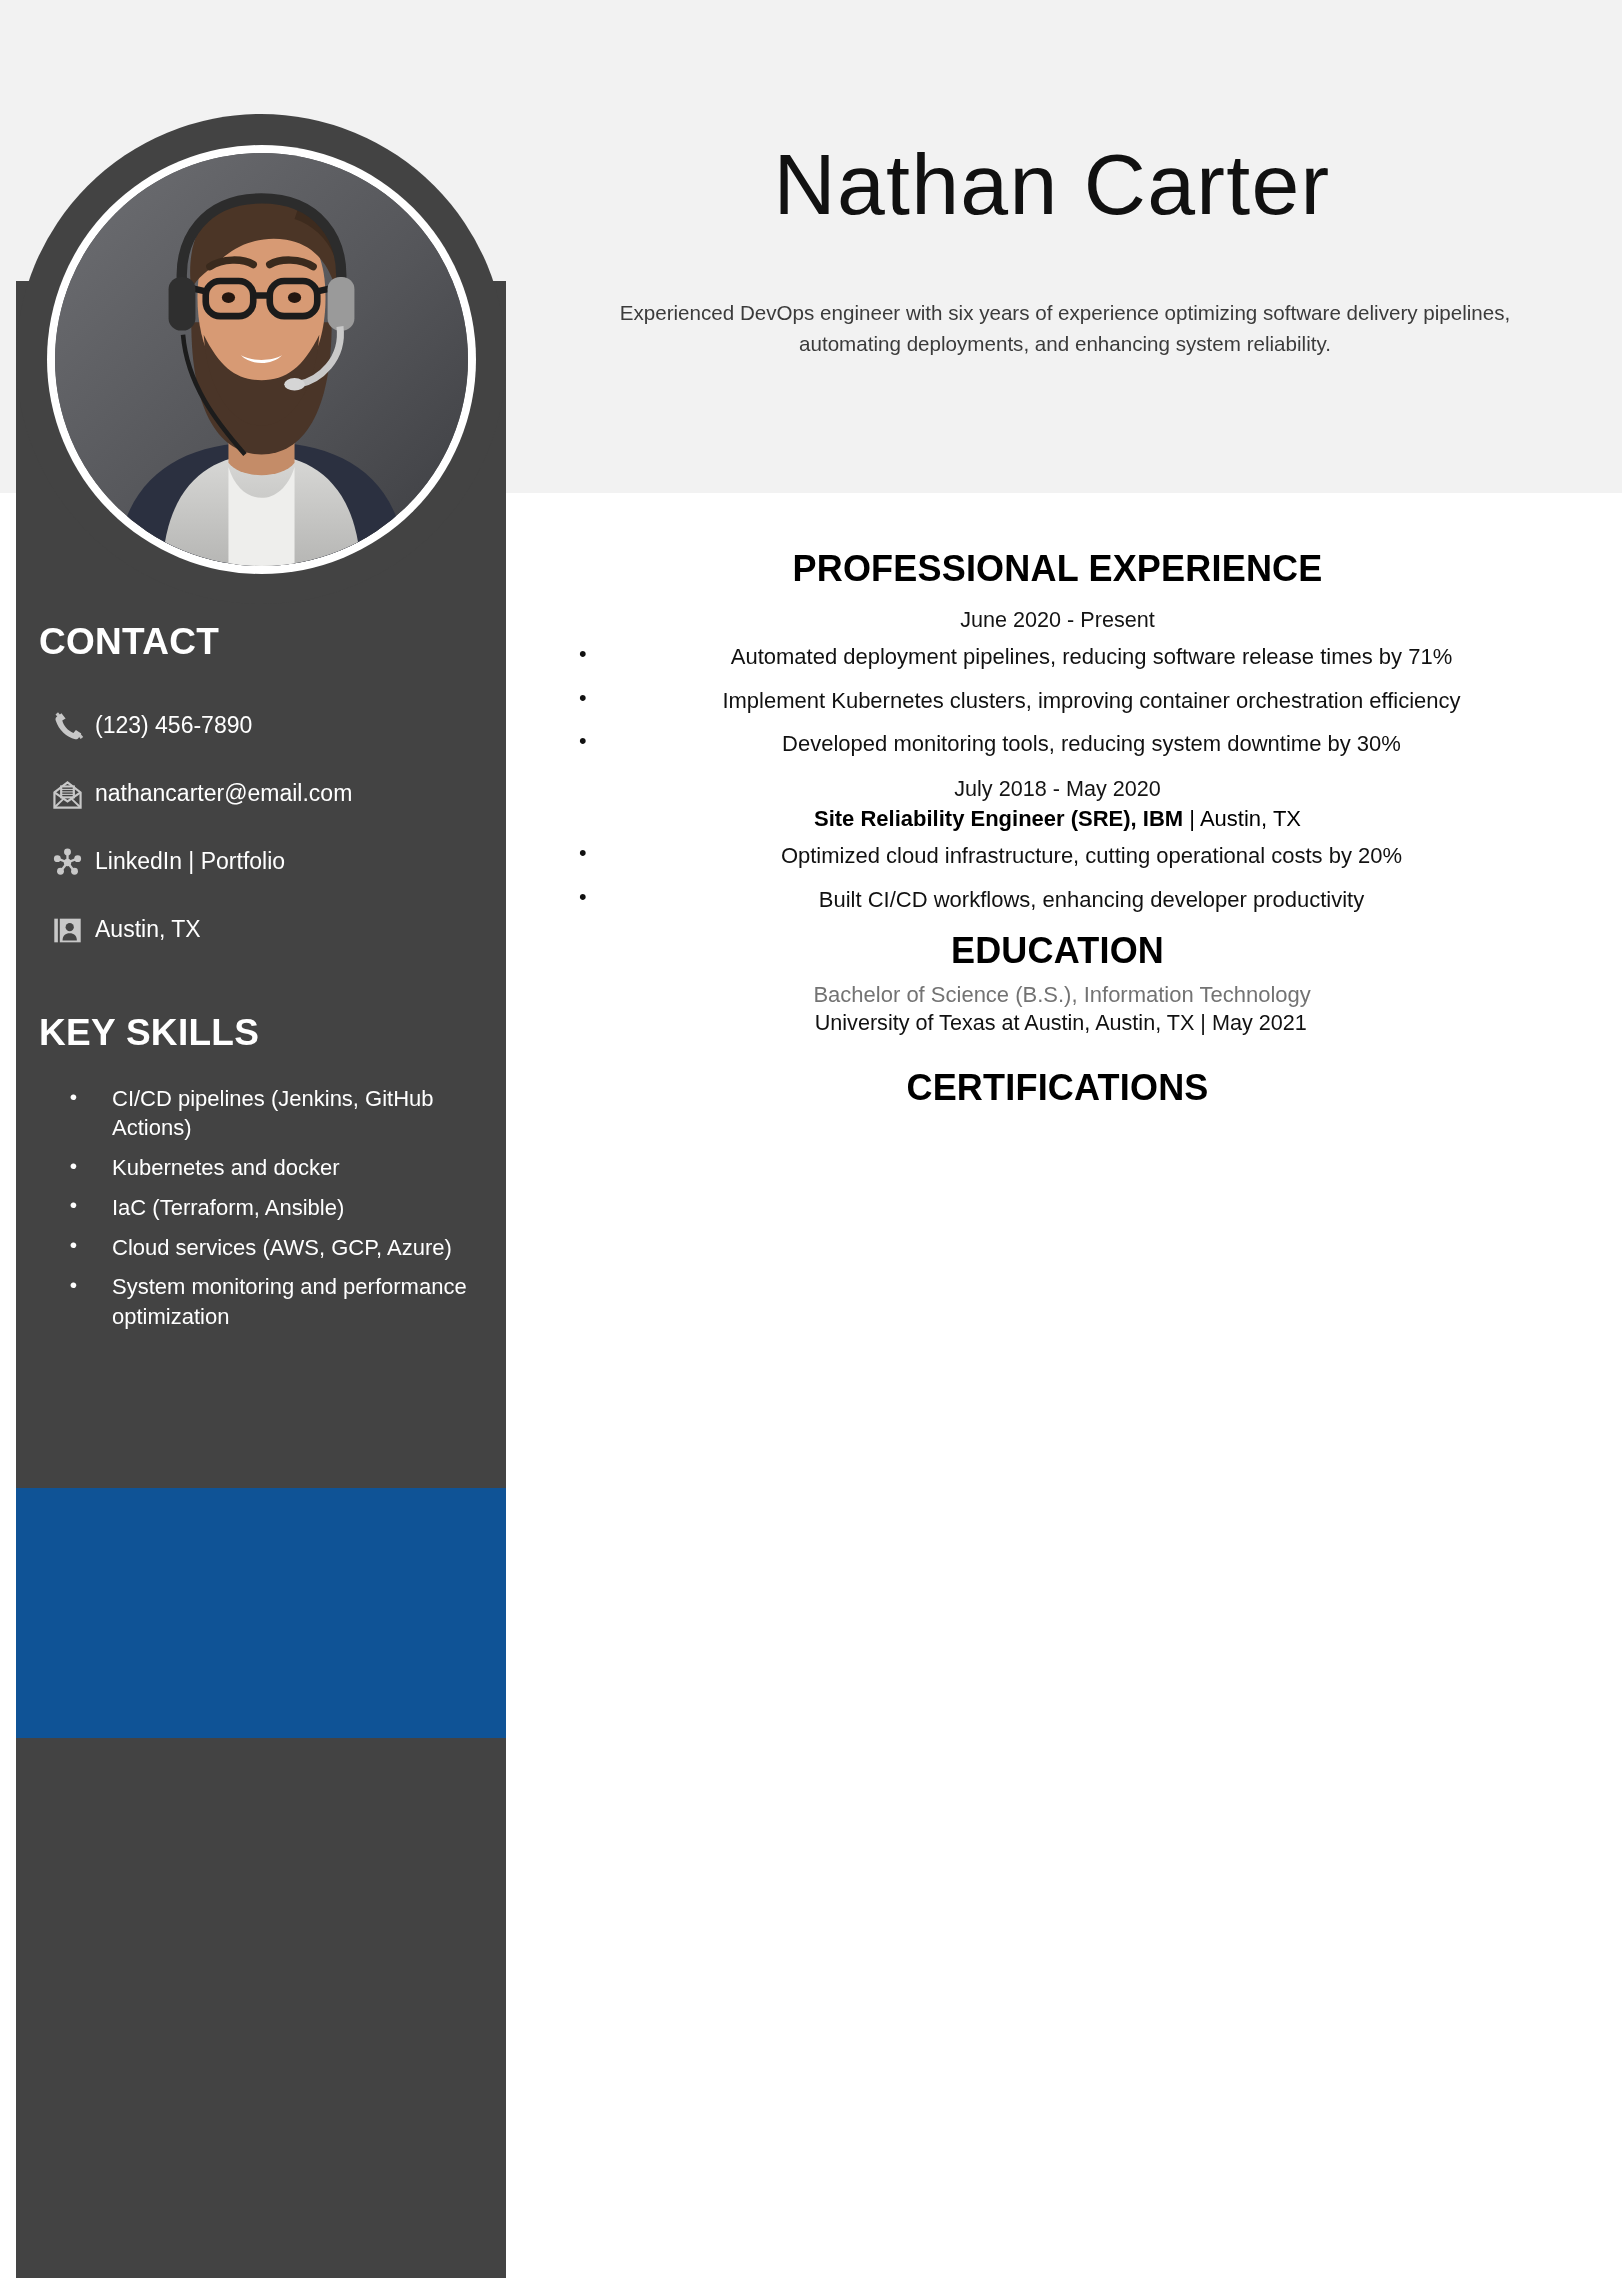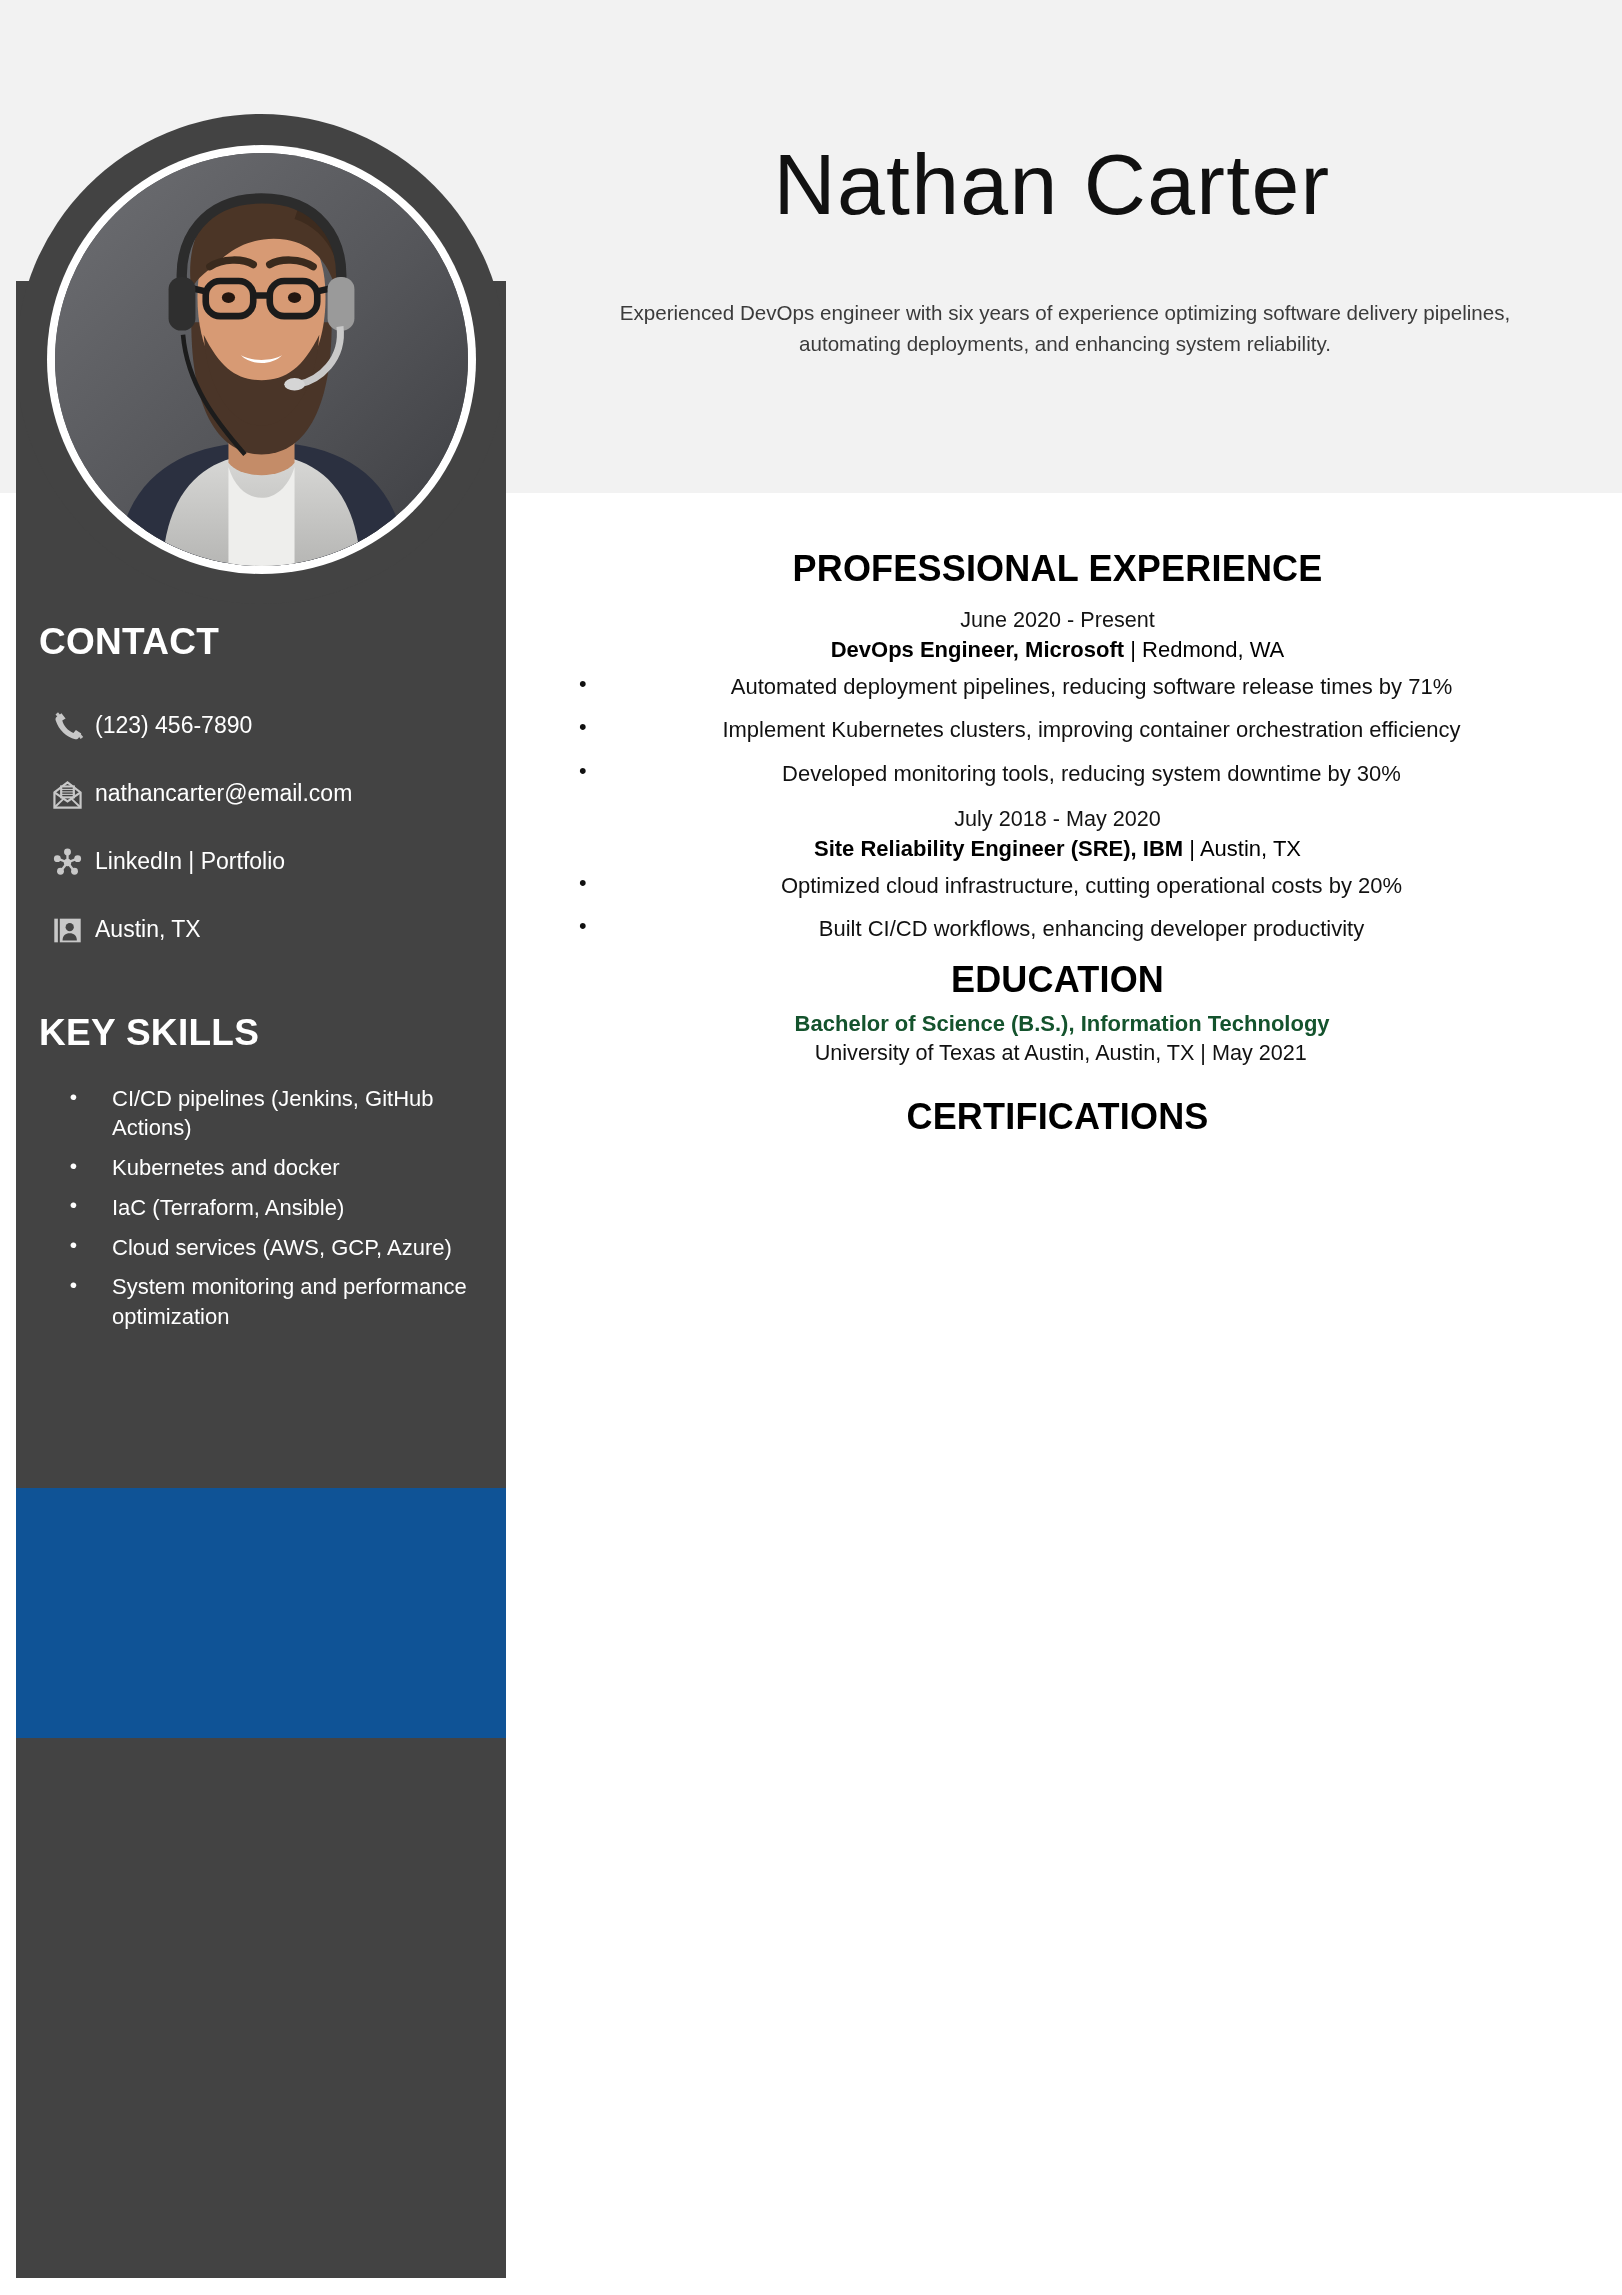--- a/index.html
+++ b/index.html
@@ -220,22 +220,22 @@
     content: "\2022";
     position: absolute;
     left: 38px;
     top: -2px;
     font-size: 21.6px;
     color: #111111;
   }
 
   .edu-degree {
     font-size: 22px;
-    font-weight: 700;
-    color: #14532d;
+    font-weight: 400;
+    color: #737373;
     line-height: 1.34;
     padding-left: 9.2px;
   }
   .edu-school {
     font-size: 21.6px;
     color: #111111;
     line-height: 1.34;
     padding-left: 6.5px;
     margin-bottom: 30px;
   }
@@ -401,23 +401,20 @@
   <li>Cloud services (AWS, GCP, Azure)</li>
   <li>System monitoring and performance optimization</li>
 </ul>
 
 <div class="main">
 
   <h2 class="sec-title">PROFESSIONAL EXPERIENCE</h2>
 
   <div class="job">
     <div class="job-dates">June 2020 - Present</div>
-    <div class="job-title">
-      <b>DevOps Engineer, Microsoft</b><span class="sep"> | </span><span>Redmond, WA</span>
-    </div>
   </div>
   <ul class="bullets">
     <li>Automated deployment pipelines, reducing software release times by 71%</li>
     <li>Implement Kubernetes clusters, improving container orchestration efficiency</li>
     <li>Developed monitoring tools, reducing system downtime by 30%</li>
   </ul>
 
   <div class="job">
     <div class="job-dates">July 2018 - May 2020</div>
     <div class="job-title">

